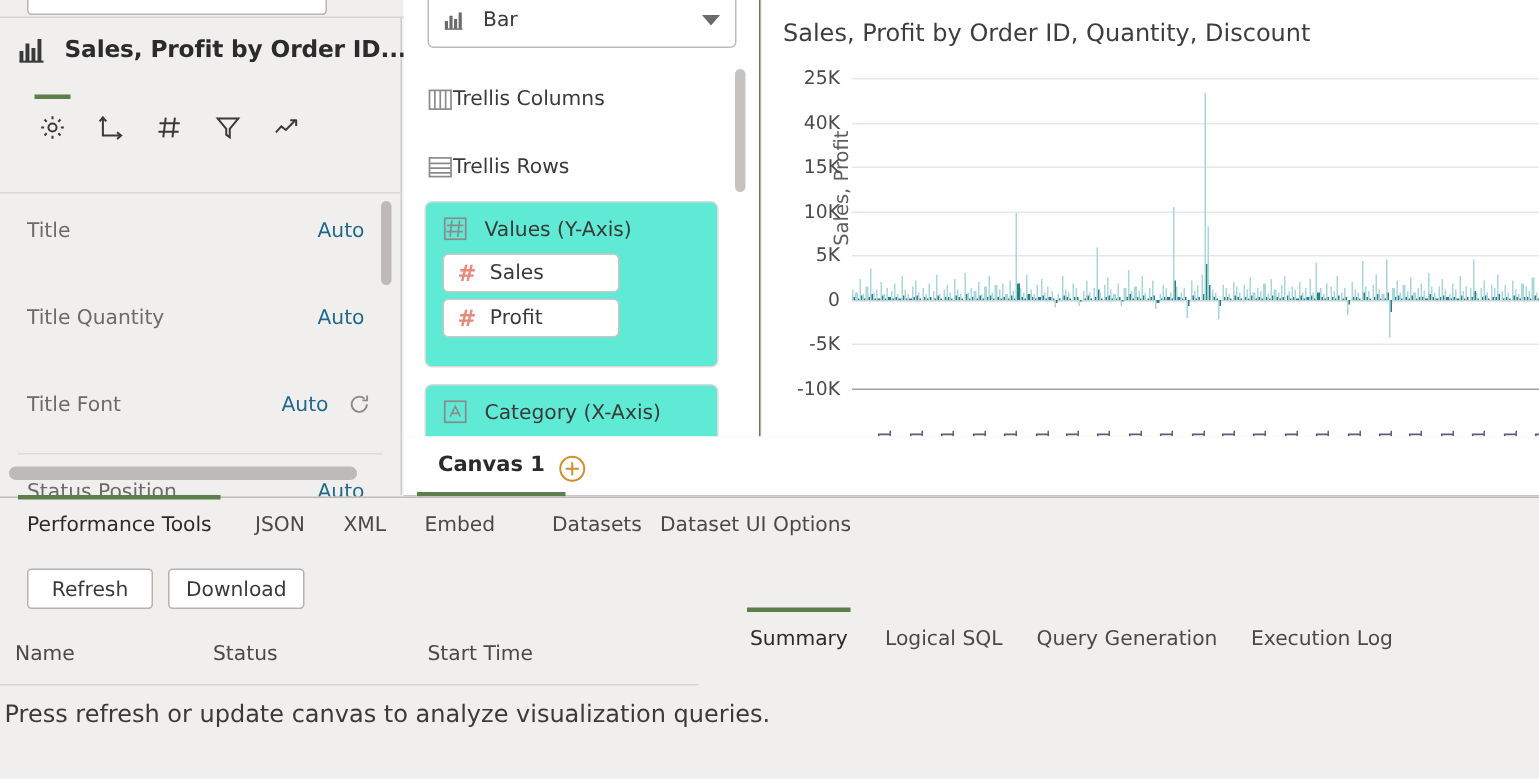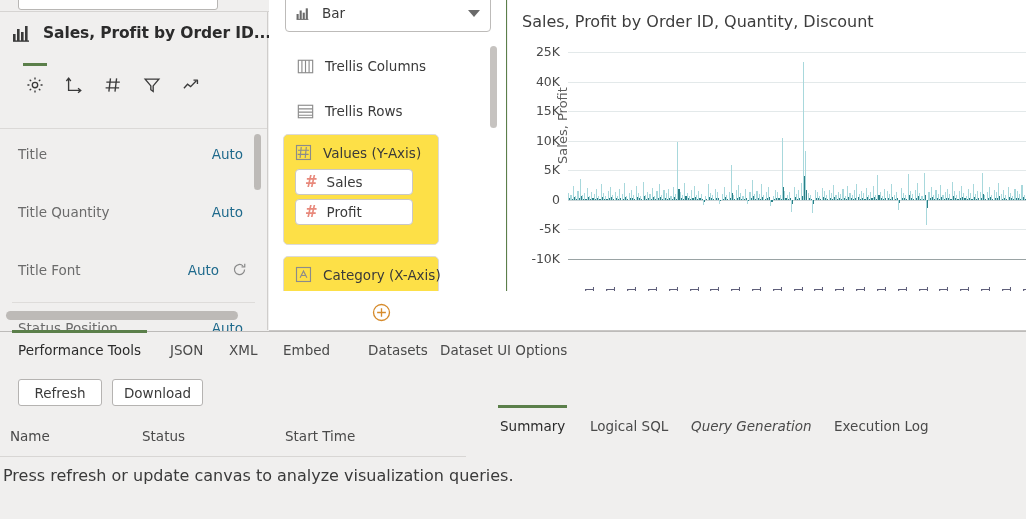--- a/index.html
+++ b/index.html
@@ -38,25 +38,25 @@
   .lp-vscroll-thumb { position:absolute; right:6px; top:122px; width:7px; height:56px; background:#bdbab7; border-radius:4px; cursor:pointer; }
   .lp-hscroll { position:absolute; left:6px; bottom:10px; width:232px; height:9px; background:#bdbab7; border-radius:5px; cursor:pointer; }
 
   
   .mid-panel { position:absolute; left:269px; top:0; width:238px; height:291px; background:#fff; border-right:1px solid #5b7f4a; overflow:hidden; }
   .viz-select { position:absolute; left:16px; top:-6px; width:206px; height:38px; background:#fff; border:1px solid #bdbbb9; border-radius:4px; display:flex; align-items:center; padding:0 10px; cursor:pointer; }
   .viz-select-icon { width:16px; height:14px; margin-right:10px; }
   .viz-select-label { font-size:13.5px; color:#3a3a3a; flex:1; }
   .viz-caret { width:0; height:0; border-left:6px solid transparent; border-right:6px solid transparent; border-top:7px solid #6a6a6a; }
 
-  .shelf-row { position:absolute; left:16px; display:flex; align-items:center; gap:11px; height:28px;margin-left:12px; }
+  .shelf-row { position:absolute; left:16px; display:flex; align-items:center; height:28px; }
   .shelf-icon { width:17px; height:17px; flex:0 0 17px; }
   .shelf-label { font-size:13.5px; color:#3a3a3a; white-space:nowrap; }
 
-  .shelf-group { position:absolute; left:14px; width:156px; background:#fde047; border:1px solid #dcdad8; border-radius:5px; }
+  .shelf-group { position:absolute; left:14px; width:196px; background:#5eead4; border:1px solid #dcdad8; border-radius:5px; }
   .shelf-group-title { display:flex; align-items:center; gap:11px; padding:9px 0 4px 11px; }
   .pill { margin:4px 0 0 11px; width:118px; height:26px; background:#fff; border:1px solid #c9c7c5; border-radius:4px; display:flex; align-items:center; gap:9px; padding-left:9px; cursor:pointer; }
   .pill-hash { color:#e8897c; font-size:15px; font-weight:bold; line-height:1; }
   .pill-text { font-size:13.5px; color:#3a3a3a; }
 
   .mid-vscroll { position:absolute; right:9px; top:46px; width:7px; height:82px; background:#c6c3c0; border-radius:4px; cursor:pointer; }
 
   
   .chart-panel { position:absolute; left:508px; top:0; right:0; height:291px; background:#fff; overflow:hidden; }
   .chart-title { position:absolute; left:14px; top:12px; font-size:16px; color:#3d3d3d; white-space:nowrap; }
@@ -704,20 +704,21 @@
         <div class="xtick" style="left: 348.5px; top: 54px;">...-01</div>
         <div class="xtick" style="left: 369.318px; top: 54px;">...-01</div>
         <div class="xtick" style="left: 390.136px; top: 54px;">...-01</div>
         <div class="xtick" style="left: 410.955px; top: 54px;">...-01</div>
         <div class="xtick" style="left: 431.773px; top: 54px;">...-01</div>
         <div class="xtick" style="left: 452.591px; top: 54px;">...-01</div>
       </div>
   </div>
 
   <div class="canvas-strip">
+    <div class="canvas-tab">Canvas 1</div>
     <div class="canvas-add">
       <svg width="19" height="19" viewBox="0 0 20 20" fill="none" stroke="#d68b2c" stroke-width="1.4">
         <circle cx="10" cy="10" r="8.4"></circle>
         <path d="M10 5.4v9.2M5.4 10h9.2"></path>
       </svg>
     </div>
   </div>
 
   <div class="bottom-panel">
 
@@ -729,21 +730,21 @@
       <div class="bp-tab" style="left:368px;">Datasets</div>
       <div class="bp-tab" style="left:440px;">Dataset UI Options</div>
     </div>
 
     <div class="btn" style="left:18px; width:84px;">Refresh</div>
     <div class="btn" style="left:112px; width:91px;">Download</div>
 
     <div class="sub-tabrow">
       <div class="sub-tab active" style="left:500px; top:46px;">Summary</div>
       <div class="sub-tab" style="left:590px; top:46px;">Logical SQL</div>
-      <div class="sub-tab" style="left:691px; top:46px;font-style:italic;">Query Generation</div>
+      <div class="sub-tab" style="left:691px; top:46px;">Query Generation</div>
       <div class="sub-tab" style="left:834px; top:46px;">Execution Log</div>
     </div>
 
     <div class="tbl-head">
       <span class="tbl-col" style="left:10px;">Name</span>
       <span class="tbl-col" style="left:142px;">Status</span>
       <span class="tbl-col" style="left:285px;">Start Time</span>
     </div>
     <div class="tbl-rule"></div>
     <div class="tbl-msg">Press refresh or update canvas to analyze visualization queries.</div>

